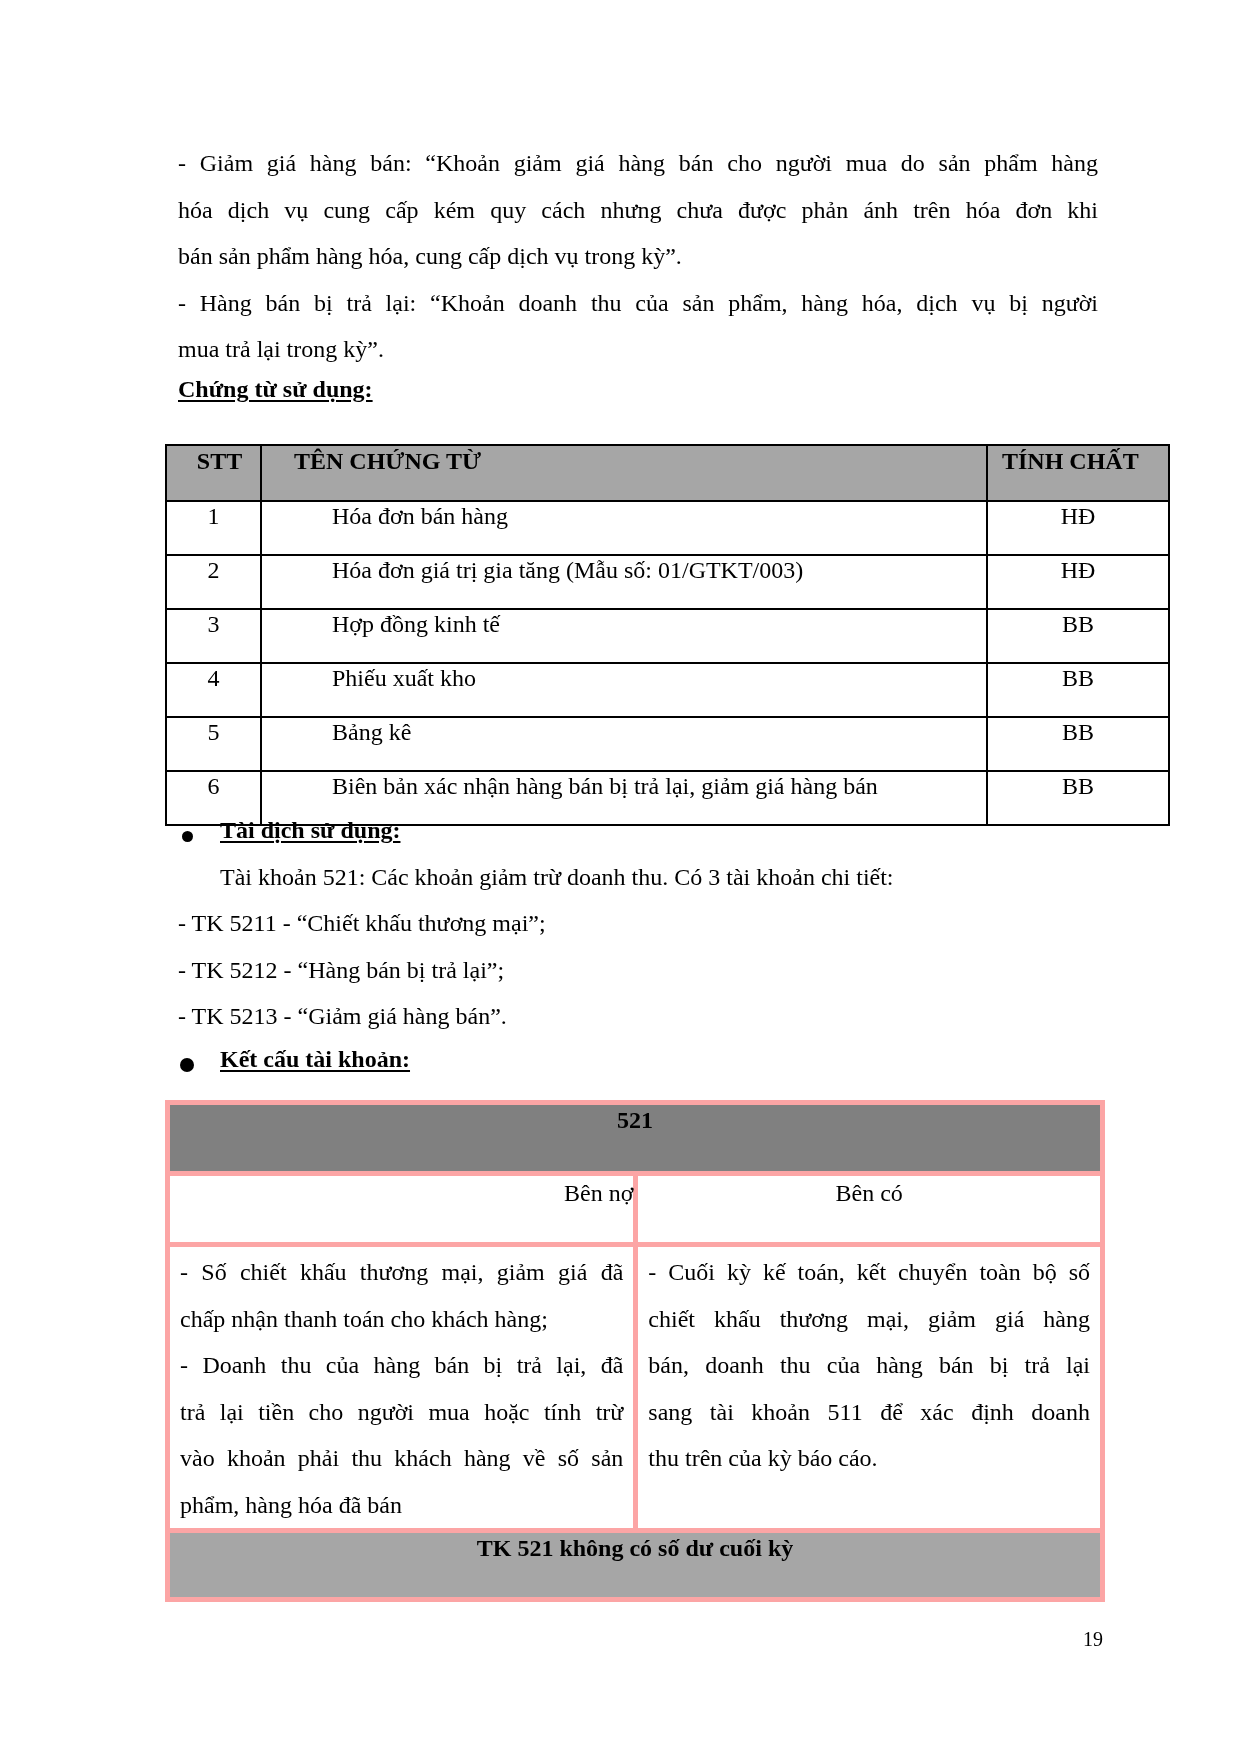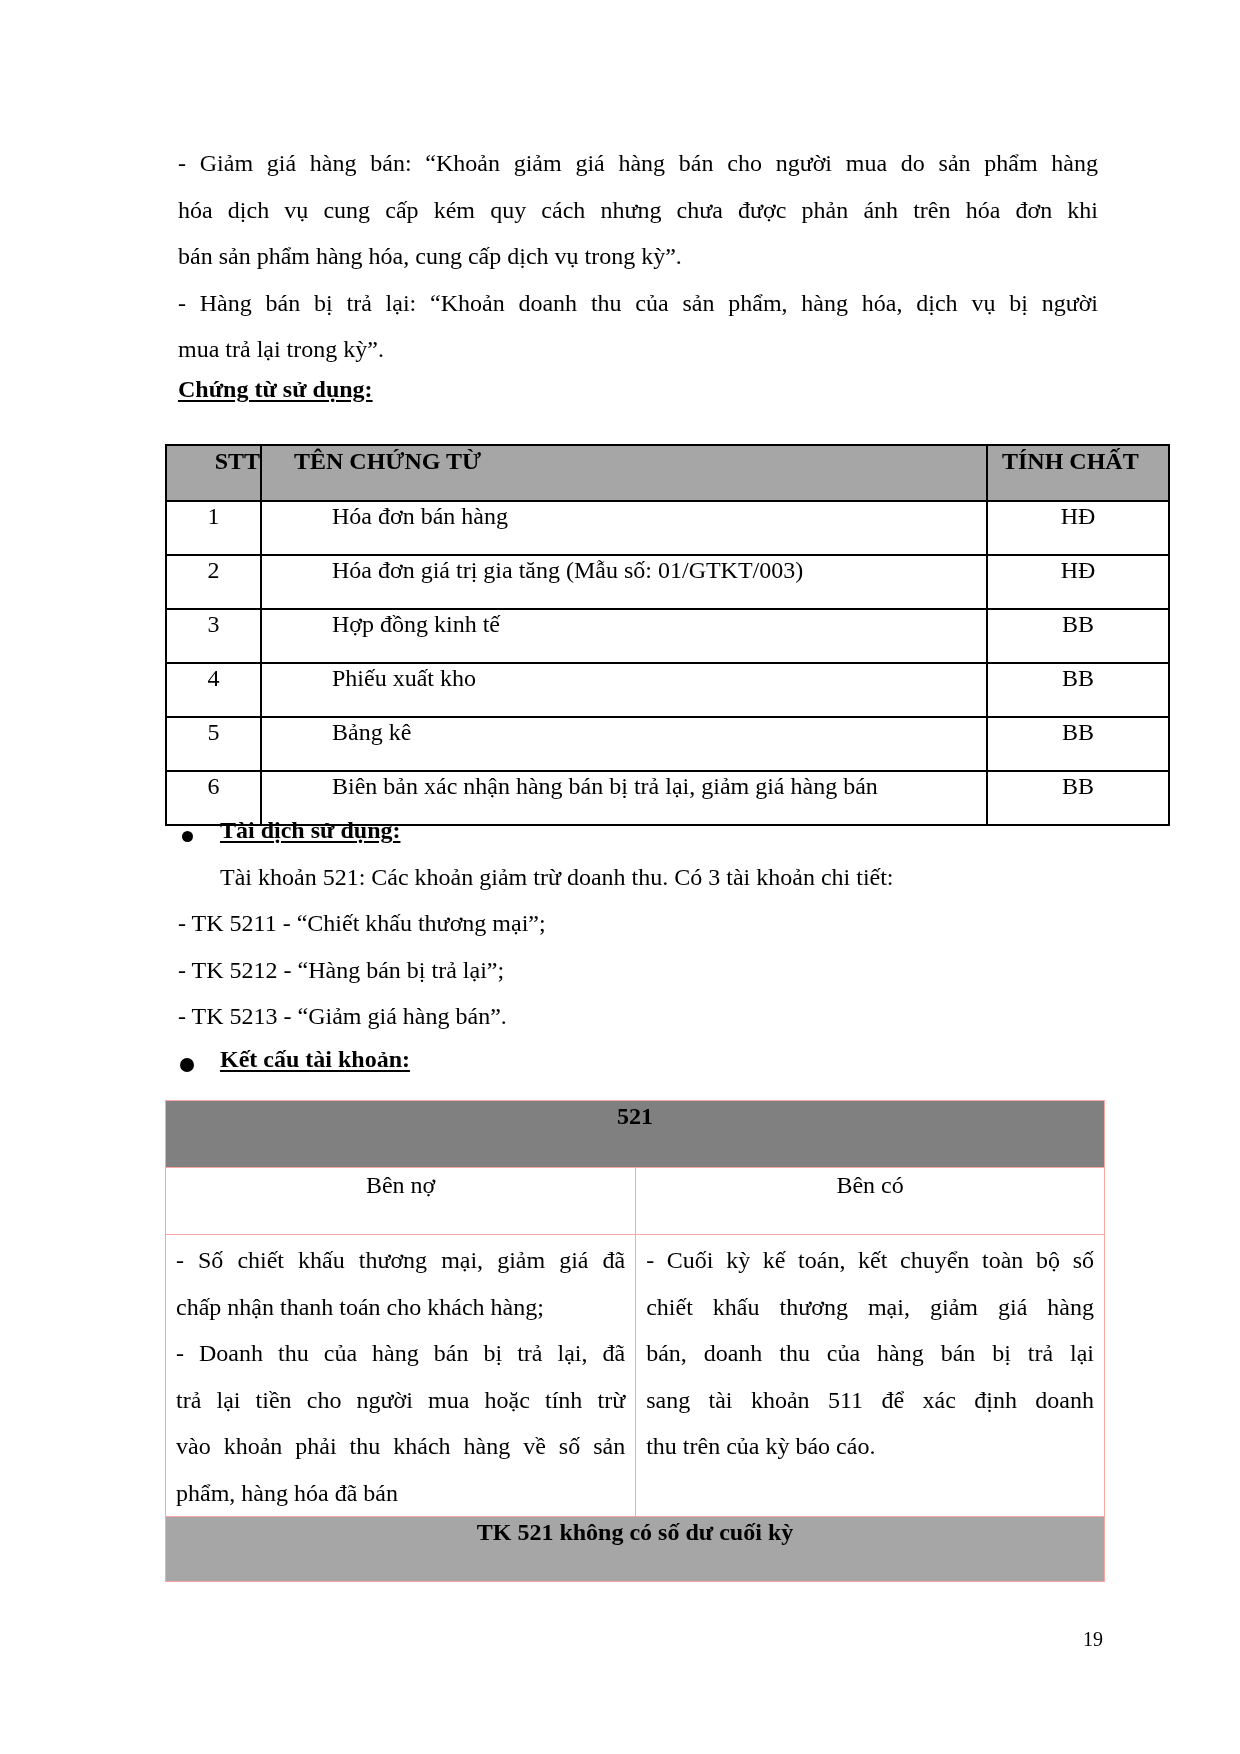--- a/index.html
+++ b/index.html
@@ -11,37 +11,37 @@
   .heading { position: absolute; font-size: 24px; font-weight: bold; text-decoration: underline; text-decoration-thickness: 2px; text-underline-offset: 3px; }
   .bullet { position: absolute; width: 12px; height: 12px; border-radius: 50%; background: #000; }
   .txt { position: absolute; font-size: 24px; white-space: nowrap; }
 
   
   .t1 { position: absolute; left: 165px; top: 444px; border-collapse: collapse; }
   .t1 td, .t1 th { border: 2px solid #000; padding: 0; vertical-align: top; font-size: 24px; }
   .t1 th { background: #a6a6a6; font-weight: bold; text-align: left; height: 52px; padding-top: 2px; }
   .t1 td { height: 51px; padding-top: 1px; }
   .t1 .c1 { width: 93px; text-align: center; }
-  .t1 th.c1 { text-align: right; padding-left: 12px; width: 81px; }
+  .t1 th.c1 { text-align: center; padding-left: 12px; width: 81px; }
   .t1 .c2 { width: 706px; }
   .t1 th.c2 { padding-left: 32px; width: 692px; }
   .t1 td.c2 { padding-left: 70px; width: 636px; }
   .t1 .c3 { width: 180px; text-align: center; }
   .t1 th.c3 { text-align: left; padding-left: 14px; width: 166px; }
 
   
   .t2 { position: absolute; left: 165px; top: 1100px; border-collapse: collapse; width: 940px; }
-  .t2 td { border: 1px solid #fca5a5; padding: 0; vertical-align: top; font-size: 24px; }
+  .t2 td { border: 5px solid #fca5a5; padding: 0; vertical-align: top; font-size: 24px; }
   .t2 .hdr { background: #808080; font-weight: bold; text-align: center; height: 64px; padding-top: 2px; }
   .t2 .sub { height: 62px; text-align: center; padding-top: 4px; }
   .t2 .body { height: 276px; line-height: 46.5px; padding: 2px 10px 0 10px; text-align: justify; }
   .t2 .body .ln { display: block; white-space: nowrap; text-align-last: justify; }
   .t2 .body .ln.l { text-align-last: left; }
   .t2 .ftr { background: #a6a6a6; font-weight: bold; text-align: center; height: 62px; padding-top: 2px; }
-  .t2 .left { width: 468px; }
+  .t2 .left { width: 468px; text-align: right; }
   .t2 .right { width: 468px; }
 
   .pagenum { position: absolute; left: 1083px; top: 1628px; font-size: 20px; }
 </style>
 </head>
 <body>
 
 <div class="para" style="top:140px;">
   <span class="line">- Giảm giá hàng bán: “Khoản giảm giá hàng bán cho người mua do sản phẩm hàng</span>
   <span class="line">hóa dịch vụ cung cấp kém quy cách nhưng chưa được phản ánh trên hóa đơn khi</span>

